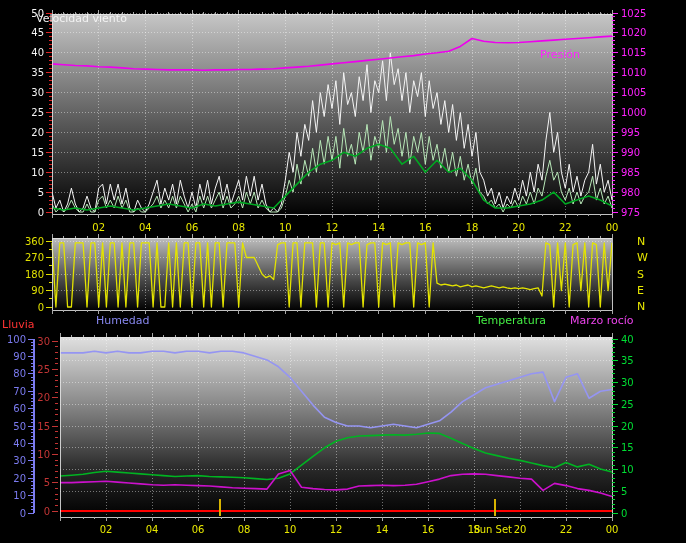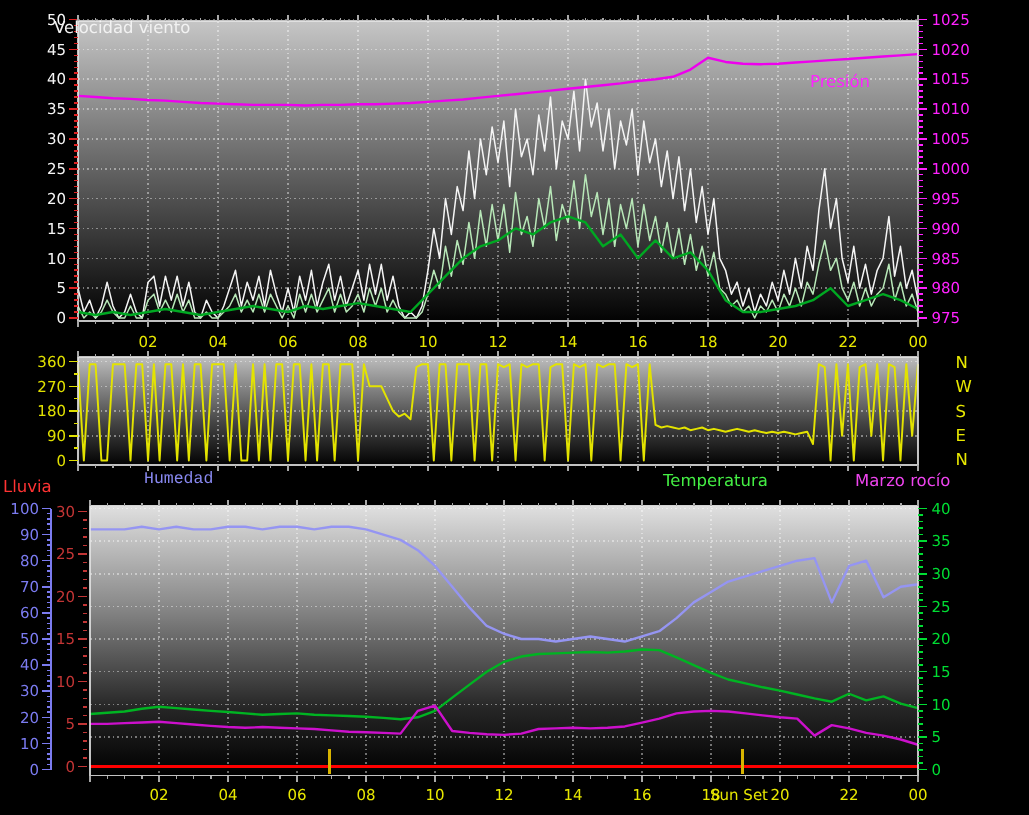--- a/index.html
+++ b/index.html
@@ -4,22 +4,22 @@
 <style>
   html,body{margin:0;padding:0;background:#000;}
   .stage{position:relative;width:686px;height:543px;background:#000;overflow:hidden;
          font-family:"DejaVu Sans",sans-serif;}
   #graph-canvas{position:absolute;left:0;top:0;}
   .lbl{position:absolute;font-size:11px;line-height:13px;white-space:nowrap;}
   .lbl-wind{left:36px;top:12px;color:#f2f2f2;text-align:right;}
   .lbl-title{left:250px;top:0;color:#ffff00;}
   .lbl-pressure{left:540px;top:0;color:#ff22ff;margin-top:48px;}
   .lbl-rain{left:2px;top:318px;color:#ff3333;}
-  .lbl-humidity{left:96px;top:314px;color:#8888f0;font-family:Liberation Mono, monospace;}
-  .lbl-temp{left:442px;top:314px;color:#44ee44;}
+  .lbl-humidity{left:96px;top:314px;color:#8888f0;}
+  .lbl-temp{left:476px;top:314px;color:#44ee44;}
   .lbl-dew{left:570px;top:314px;color:#ee44ee;}
   .compass{position:absolute;left:637px;top:236px;height:76px;display:flex;
            flex-direction:column;justify-content:space-between;color:#e8e800;
            font-size:11px;line-height:11px;}
 </style>
 </head>
 <body>
 
 <div class="stage">
   <svg id="graph-canvas" width="686" height="543">

